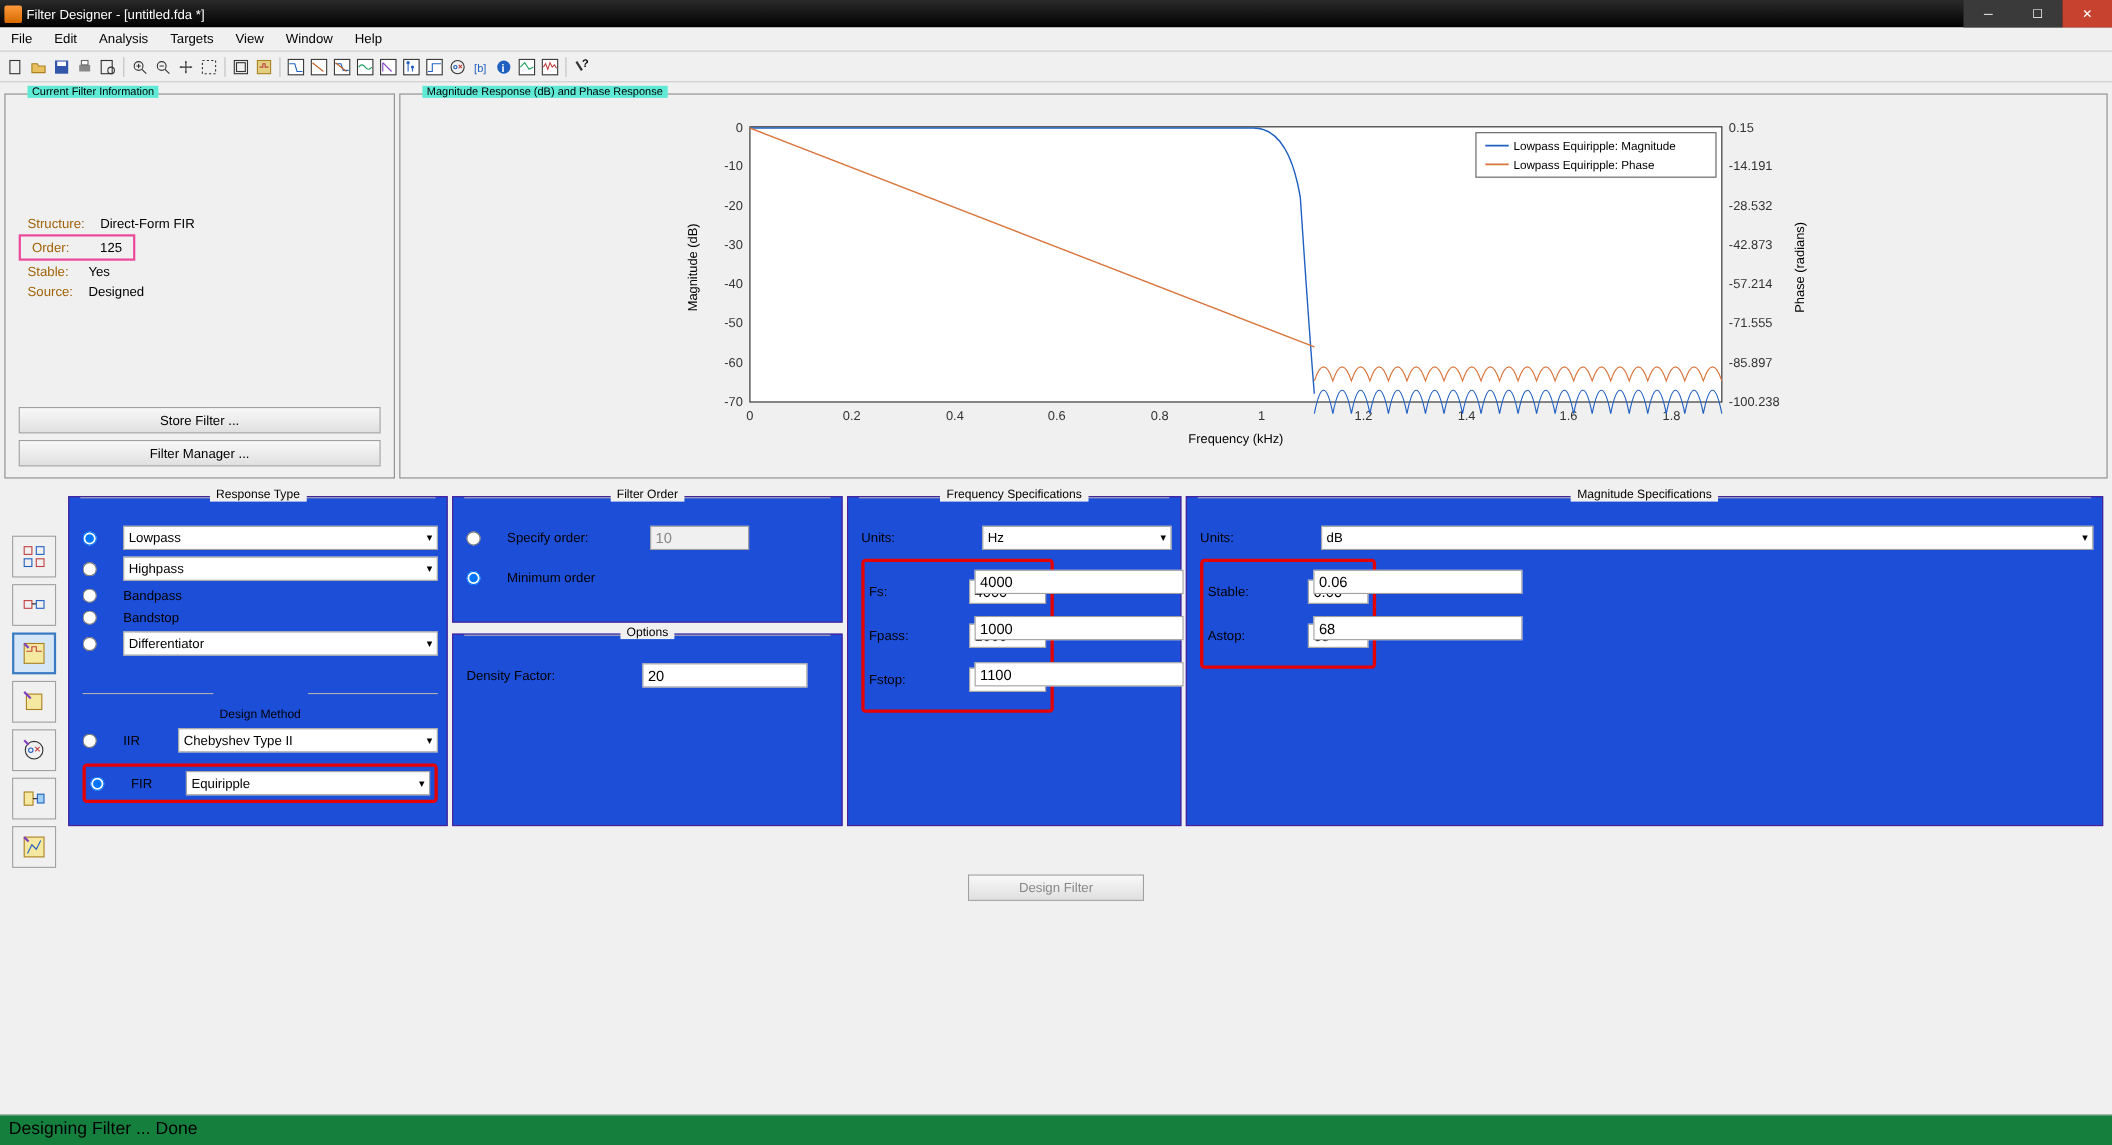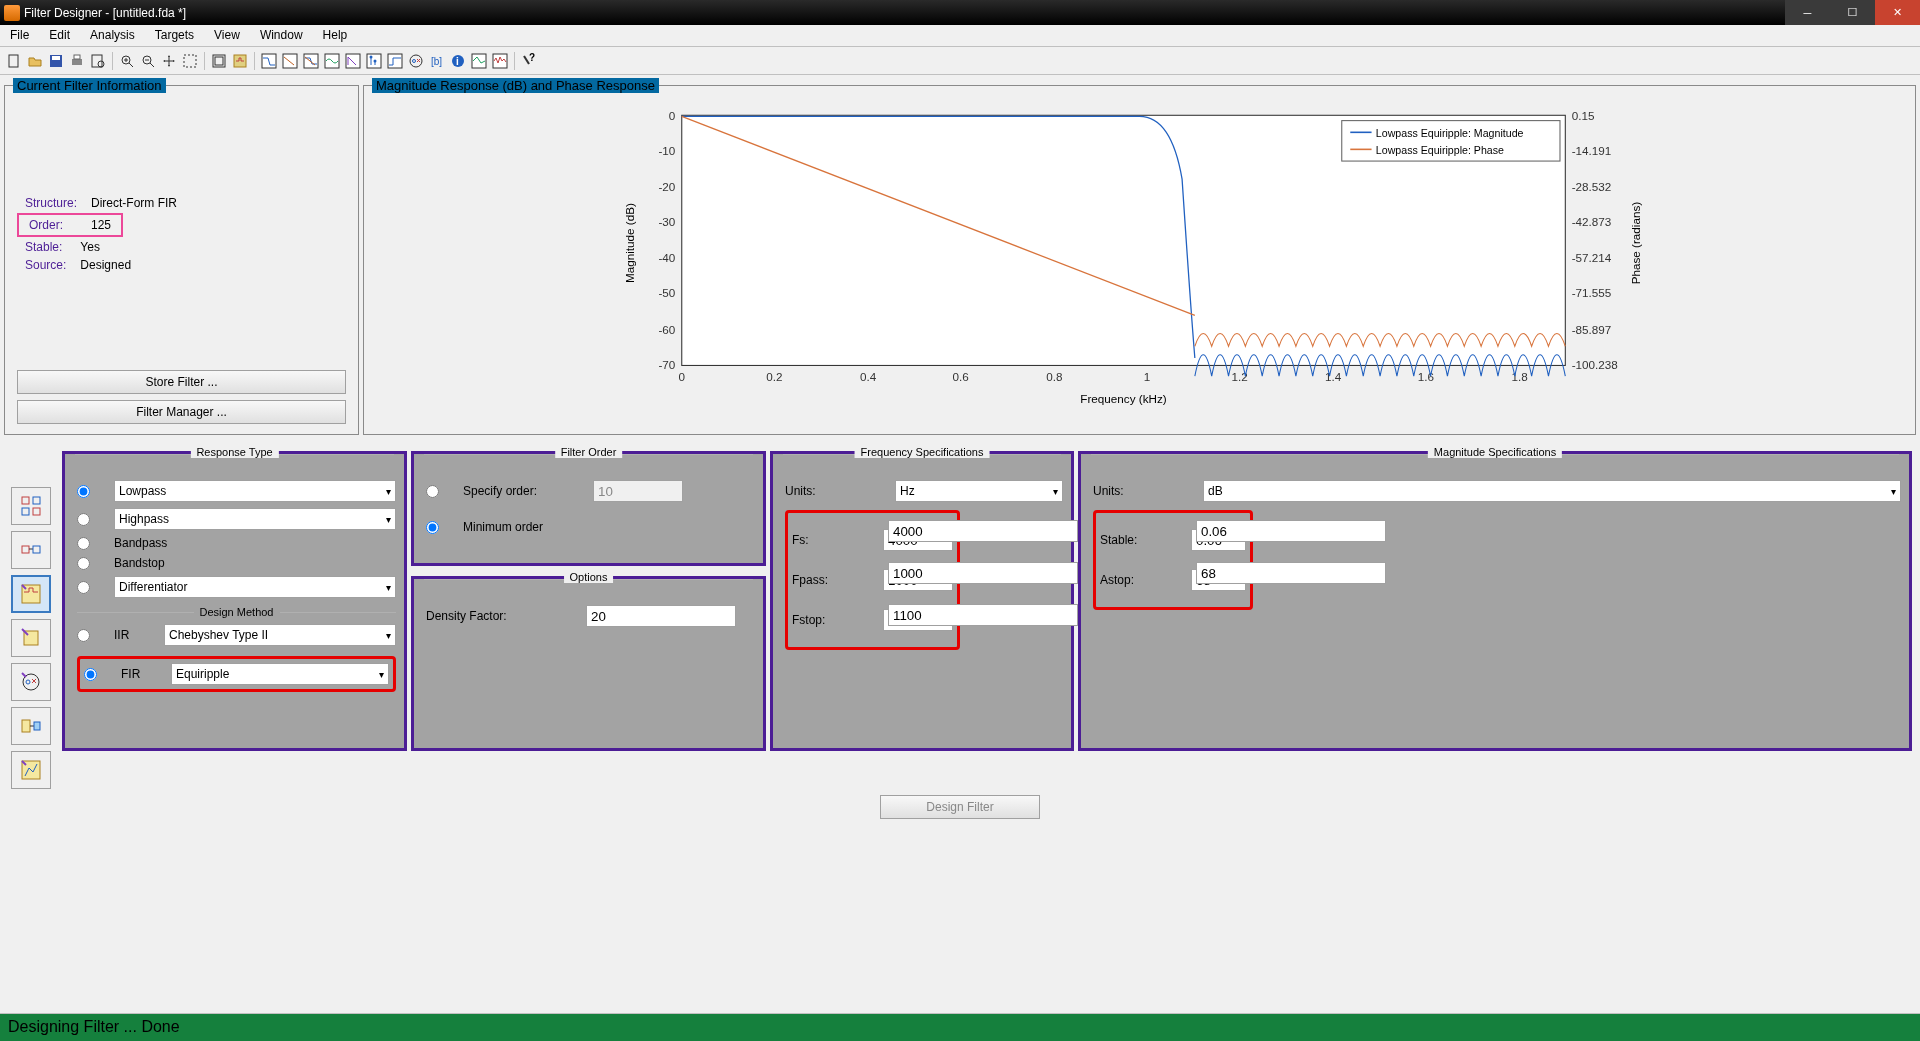--- a/index.html
+++ b/index.html
@@ -24,43 +24,43 @@
 .tb { width:20px; height:20px; border:1px solid transparent; display:flex; align-items:center; justify-content:center; }
 .tbsep { width:1px; height:18px; background:#c0c0c0; margin:0 3px; }
 .tb svg { width:16px; height:16px; }
 
 
 .main { display:flex; flex-direction:column; height:calc(100% - 25px - 22px - 28px - 28px); background:#f0f0f0; }
 
 
 .toprow { display:flex; padding:0 4px; gap:4px; }
 .panel { position:relative; border:1px solid #8a8a8a; background:#f0f0f0; }
-.panel legend, .pnhdr { position:absolute; top:-8px; left:8px; background:#0369a1; padding:0 4px; font-size:13px; }
+.panel legend, .pnhdr { position:absolute; top:-8px; left:20px; background:#5eead4; padding:0 4px; font-size:10px; }
 
 
 .cfi { width:355px; height:350px; margin-top:10px; padding:12px; }
 .cfi table td { padding:1px 6px; }
-.cfi .lbl { color:#4c1d95; }
+.cfi .lbl { color:#a16207; }
 .cfi .redbox { border:2px solid #ec4899; padding:0 2px; display:inline-flex; }
 .cfi .btns { position:absolute; bottom:10px; left:12px; right:12px; }
 .mbtn { display:block; width:100%; height:24px; background:linear-gradient(#f8f8f8,#e0e0e0); border:1px solid #a0a0a0; margin-top:6px; text-align:center; line-height:22px; cursor:default; }
 
 
 .plotwrap { flex:1; height:350px; margin-top:10px; padding:8px 40px 10px 40px; position:relative; }
 .plot { width:100%; height:100%; }
 
 
 .botrow { display:flex; padding:0 4px; gap:4px; margin-top:6px; }
 
 
 .sidebtns { width:54px; display:flex; flex-direction:column; gap:6px; align-items:center; padding-top:46px; }
 .sb { width:40px; height:38px; border:1px solid #a0a0a0; background:#f0f0f0; display:flex; align-items:center; justify-content:center; }
 .sb.sel { border:2px solid #3a7ac0; background:#d4e6f7; }
 .sb svg { width:24px; height:24px; }
-.dpanel { position:relative; border:3px solid #4c1d95; background:#a3a3a3; padding:20px 8px 12px 12px; }
+.dpanel { position:relative; border:1px solid #4c1d95; background:#1d4ed8; padding:20px 8px 12px 12px; }
 .dpanel .hdr { position:absolute; top:-8px; left:50%; transform:translateX(-50%); background:#f0f0f0; padding:0 6px; font-size:11px; }
 .dpanel .hline { position:absolute; top:0; left:10px; right:10px; height:1px; background:#b0b0b0; }
 
 
 .frow { display:flex; align-items:center; margin:6px 0; gap:20px; }
 .frow input[type=radio] { margin-right:4px; }
 .dd { flex:1; height:22px; border:1px solid #a0a0a0; background:#fff; padding:0 4px; display:flex; align-items:center; justify-content:space-between; }
 .dd::after { content:"▾"; font-size:10px; }
 .tin { width:90px; height:22px; border:1px solid #a0a0a0; background:#fff; padding:0 4px; }
 .tin.wide { width:190px; }
@@ -68,21 +68,21 @@
 .lblsm { width:90px; }
 
 
 .hilite { border:3px solid #e60000; border-radius:4px; }
 
 
 .dfbtn { width:160px; height:24px; margin:6px auto; background:linear-gradient(#f8f8f8,#e0e0e0); border:1px solid #a0a0a0; text-align:center; line-height:22px; color:#888; }
 .status { height:28px; border-top:1px solid #c0c0c0; background:#15803d; padding:4px 8px; font-size:16px; }
 
 .subhdr { display:flex; align-items:center; margin:8px 0 4px 0; }
-.subhdr .t { font-size:11px; padding:0 6px; }
+.subhdr .t { font-size:11px; padding:0 6px;margin-top:40px; }
 .subhdr .l { flex:1; height:1px; background:#b0b0b0; }
 </style>
 </head>
 <body>
 
 <div class="titlebar">
   <div class="icon"></div>
   <div class="ttl">Filter Designer -   [untitled.fda *]</div>
   <div class="winbtns">
     <div class="min">─</div>

